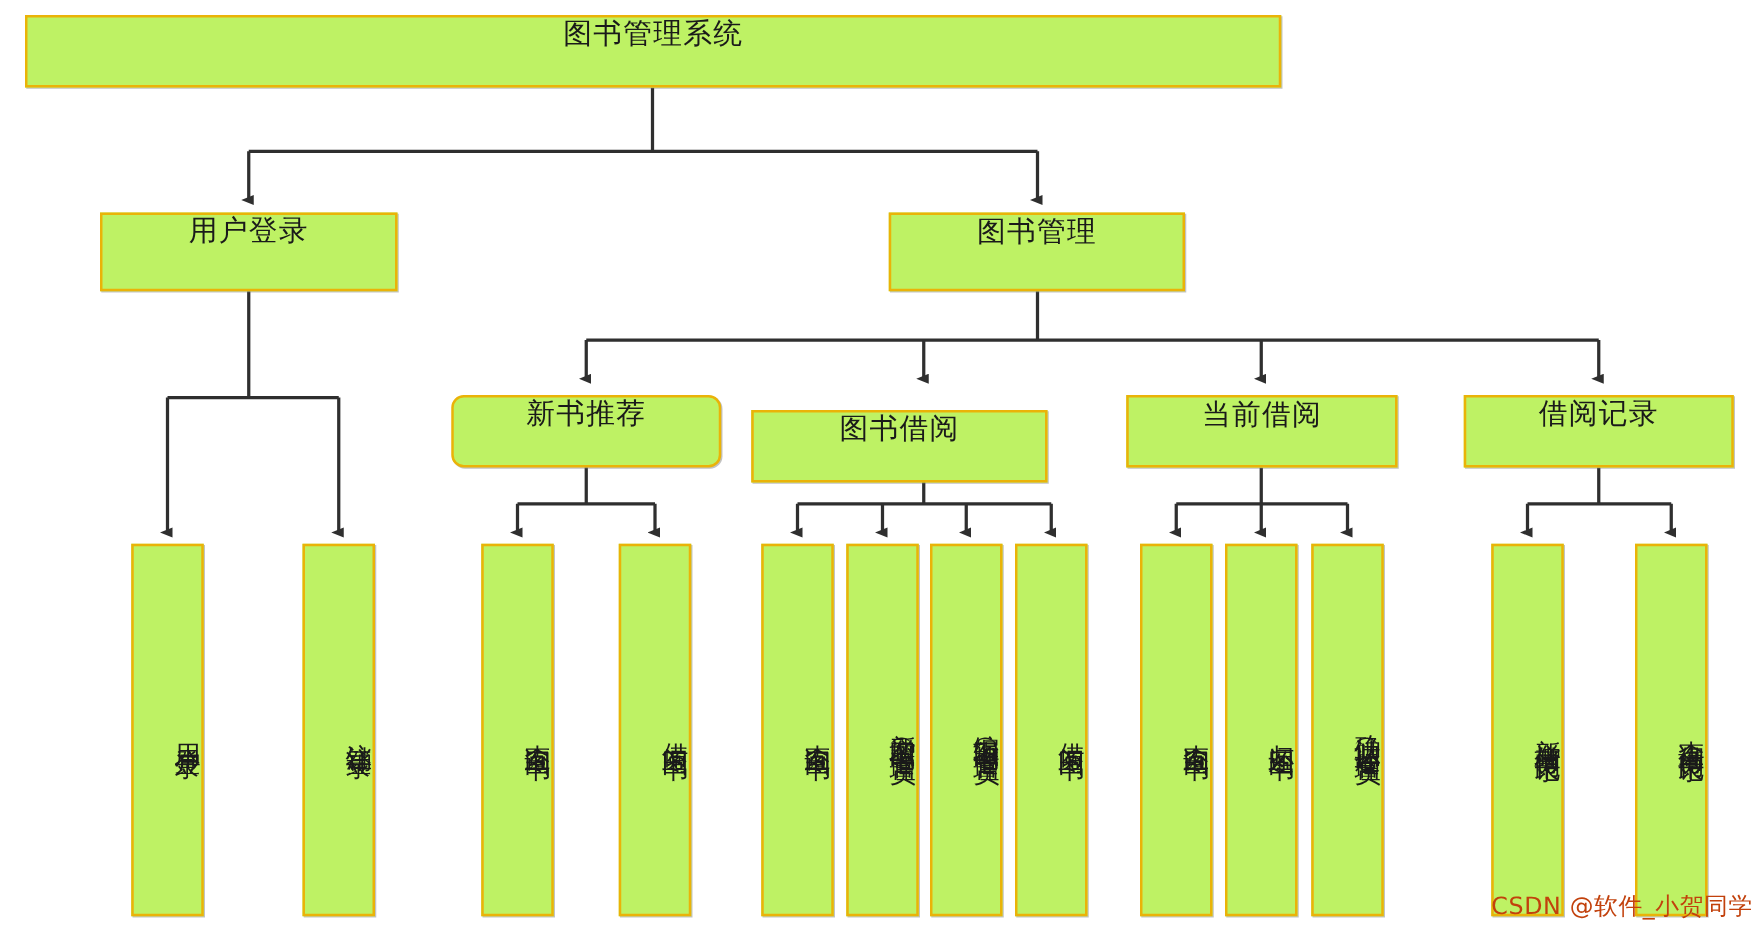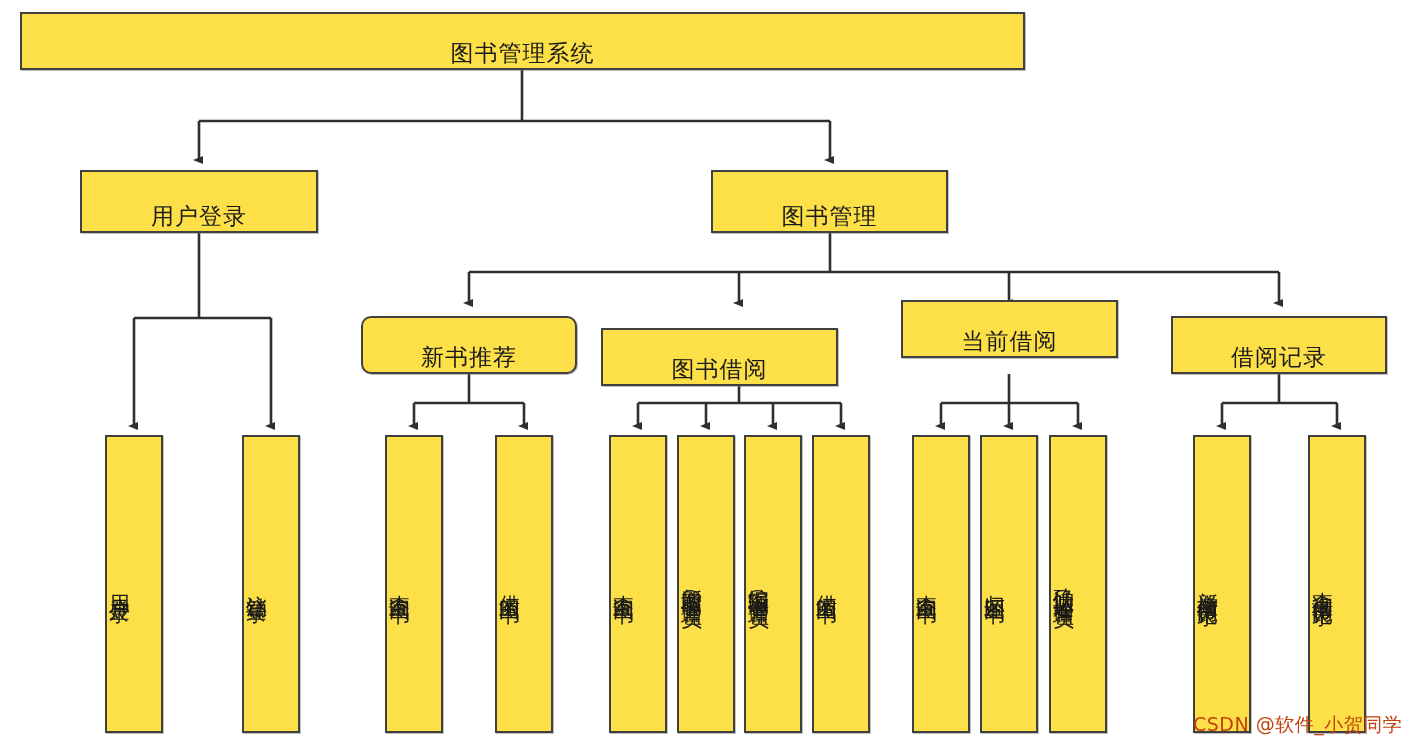--- a/index.html
+++ b/index.html
@@ -22,24 +22,24 @@
     position: absolute;
     left: 0;
     top: 0;
     width: 1405px;
     height: 747px;
     pointer-events: none;
   }
   .node {
     position: absolute;
     box-sizing: border-box;
-    border: 2px solid #404040;
-    background: #fde047;
+    border: 2px solid #eab308;
+    background: #bef264;
     display: flex;
-    align-items: flex-end;
+    align-items: flex-start;
     justify-content: center;
     color: #1a1a1a;
     box-shadow: 1px 1px 0 rgba(120,120,120,0.45);
   }
   .node-h {
     font-size: 23px;
     line-height: 1.2;
     letter-spacing: 1px;
     white-space: nowrap;
   }
@@ -131,21 +131,21 @@
   <div class="node node-h" style="left:711px; top:170px; width:237px; height:63px;font-family:Liberation Serif, serif;">
     <span>图书管理</span>
   </div>
 
   <div class="node node-h" style="left:361px; top:316px; width:216px; height:58px;border-radius:10px;">
     <span>新书推荐</span>
   </div>
   <div class="node node-h" style="left:601px; top:316px; width:237px; height:58px;margin-top:12px;">
     <span>图书借阅</span>
   </div>
-  <div class="node node-h" style="left:901px; top:300px; width:217px; height:58px;font-family:Liberation Serif, serif;">
+  <div class="node node-h" style="left:901px; top:316px; width:217px; height:58px;font-family:Liberation Serif, serif;">
     <span>当前借阅</span>
   </div>
   <div class="node node-h" style="left:1171px; top:316px; width:216px; height:58px;">
     <span>借阅记录</span>
   </div>
 
   <div class="node node-v" style="left:105px; top:435px; width:58px; height:298px;">
     <span>用户登录</span>
   </div>
   <div class="node node-v" style="left:242px; top:435px; width:58px; height:298px;">

